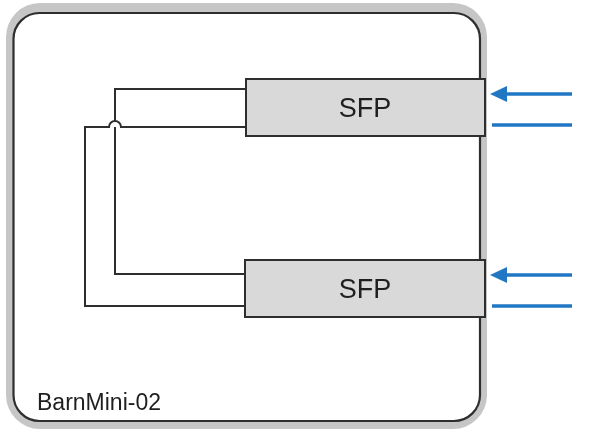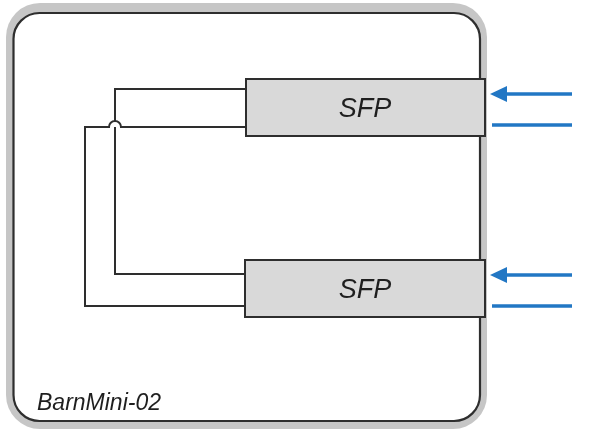--- a/index.html
+++ b/index.html
@@ -7,21 +7,20 @@
     padding: 0;
     background: #ffffff;
     font-family: "Liberation Sans", sans-serif;
   }
   .stage {
     position: relative;
     width: 572px;
     height: 435px;
     background: #ffffff;
     overflow: hidden;
-    font-style: italic;
   }
   svg { display: block; }
   .backdrop {
     fill: var(--backdrop, #c6c6c6);
     stroke: none;
   }
   .panel {
     fill: var(--panel_fill, #ffffff);
     stroke: var(--line, #2e2e2e);
     stroke-width: 2.2;

